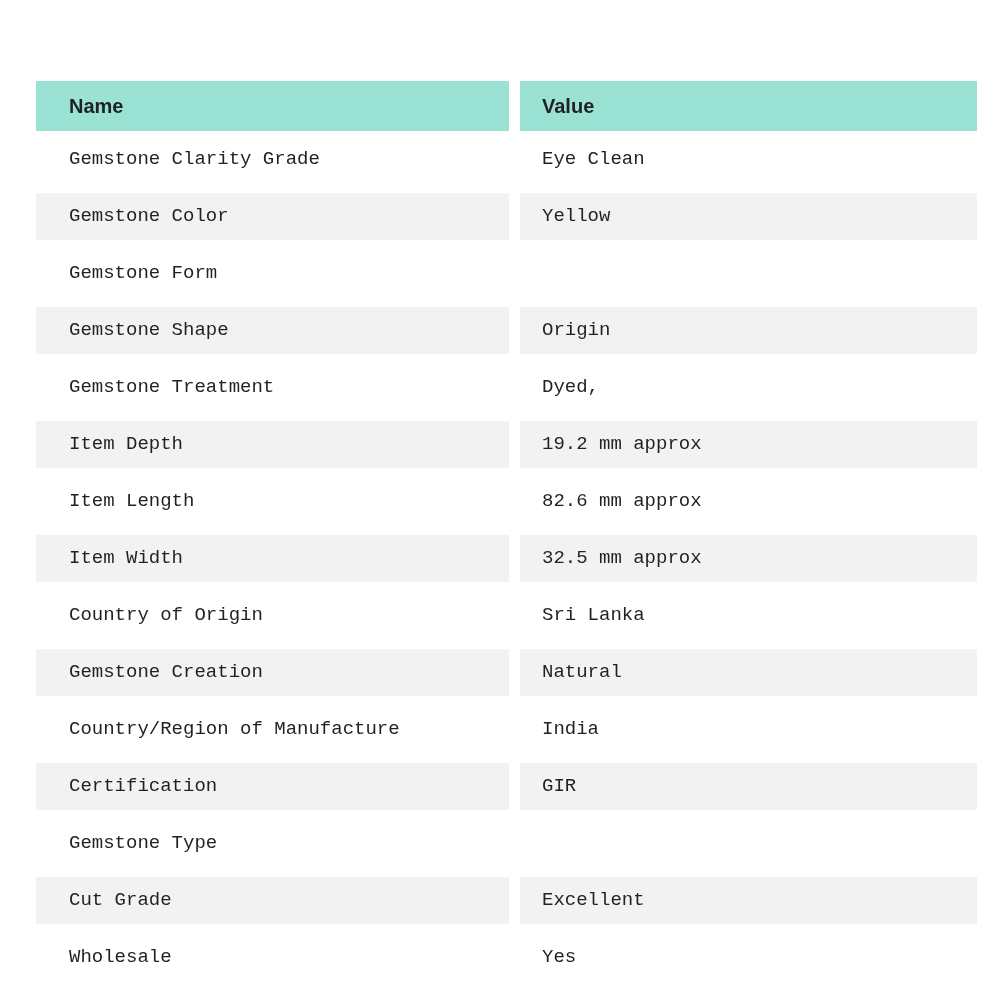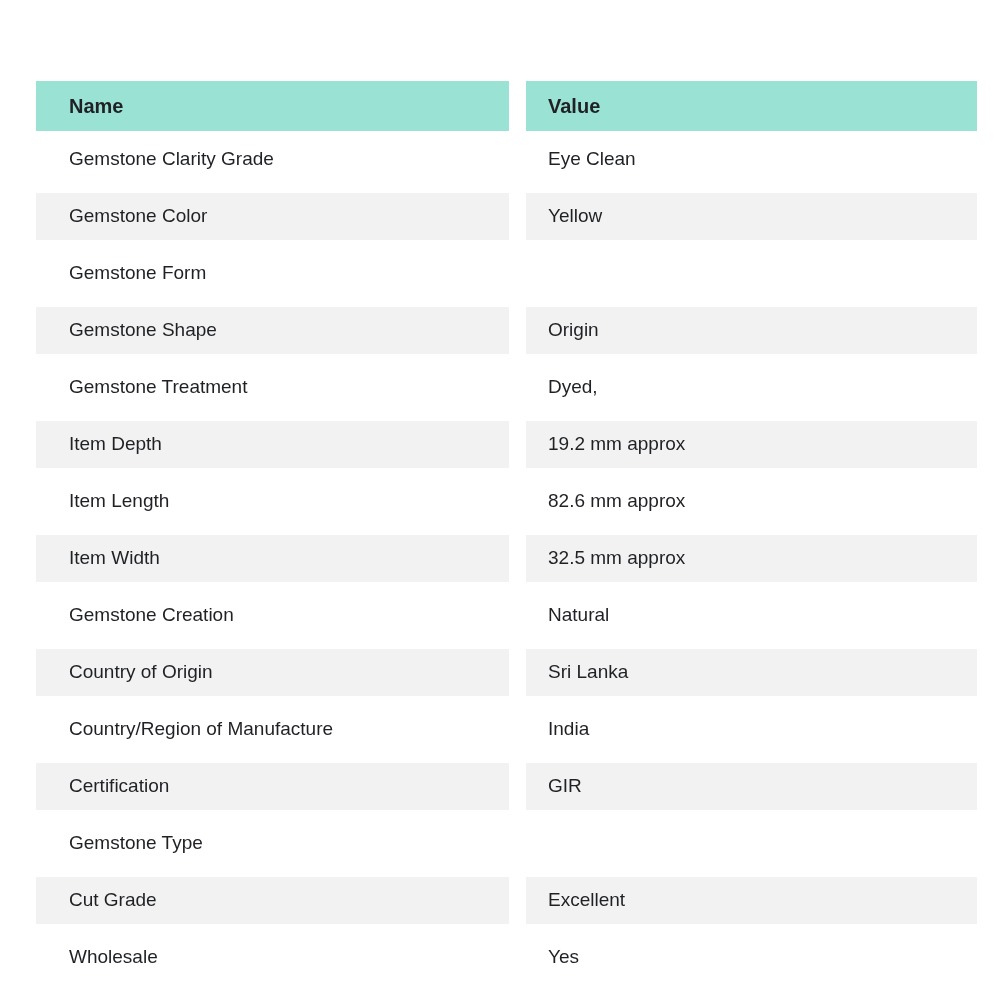--- a/index.html
+++ b/index.html
@@ -20,21 +20,21 @@
     overflow: hidden;
   }
   .spec-table {
     position: absolute;
     left: 36px;
     top: 81px;
     width: 941px;
   }
   .row {
     display: flex;
-    column-gap: 17px; 
+    column-gap: 11px; 
     border-radius: 15px;
   }
   .cell {
     display: flex;
     align-items: center;
     line-height: 1.2;
   }
   .name-cell {
     width: 473px;
     flex: 0 0 473px;
@@ -51,20 +51,21 @@
   }
   .header-row .cell {
     background: var(--header-bg);
     font-size: 20px;
     font-weight: 600;
   }
   .body-row {
     height: 57px;
     padding: 5px 0; 
     font-size: 19px;
+    font-family: Liberation Mono, monospace;
   }
   .table-body .body-row:nth-child(even) .cell {
     background: var(--stripe-bg);
   }
 </style>
 </head>
 <body>
 
 <div class="spec-table">
   <div class="row header-row">
@@ -105,27 +106,27 @@
     <div class="cell name-cell">Item Length</div>
     <div class="cell value-cell">82.6 mm approx</div>
   </div>
 
   <div class="row body-row">
     <div class="cell name-cell">Item Width</div>
     <div class="cell value-cell">32.5 mm approx</div>
   </div>
 
   <div class="row body-row">
-    <div class="cell name-cell">Gemstone Creation</div>
-    <div class="cell value-cell">Natural</div>
+    <div class="cell name-cell">Country of Origin</div>
+    <div class="cell value-cell">Sri Lanka</div>
   </div>
 
   <div class="row body-row">
-    <div class="cell name-cell">Country of Origin</div>
-    <div class="cell value-cell">Sri Lanka</div>
+    <div class="cell name-cell">Gemstone Creation</div>
+    <div class="cell value-cell">Natural</div>
   </div>
 
   <div class="row body-row">
     <div class="cell name-cell">Country/Region of Manufacture</div>
     <div class="cell value-cell">India</div>
   </div>
 
   <div class="row body-row">
     <div class="cell name-cell">Certification</div>
     <div class="cell value-cell">GIR</div>

